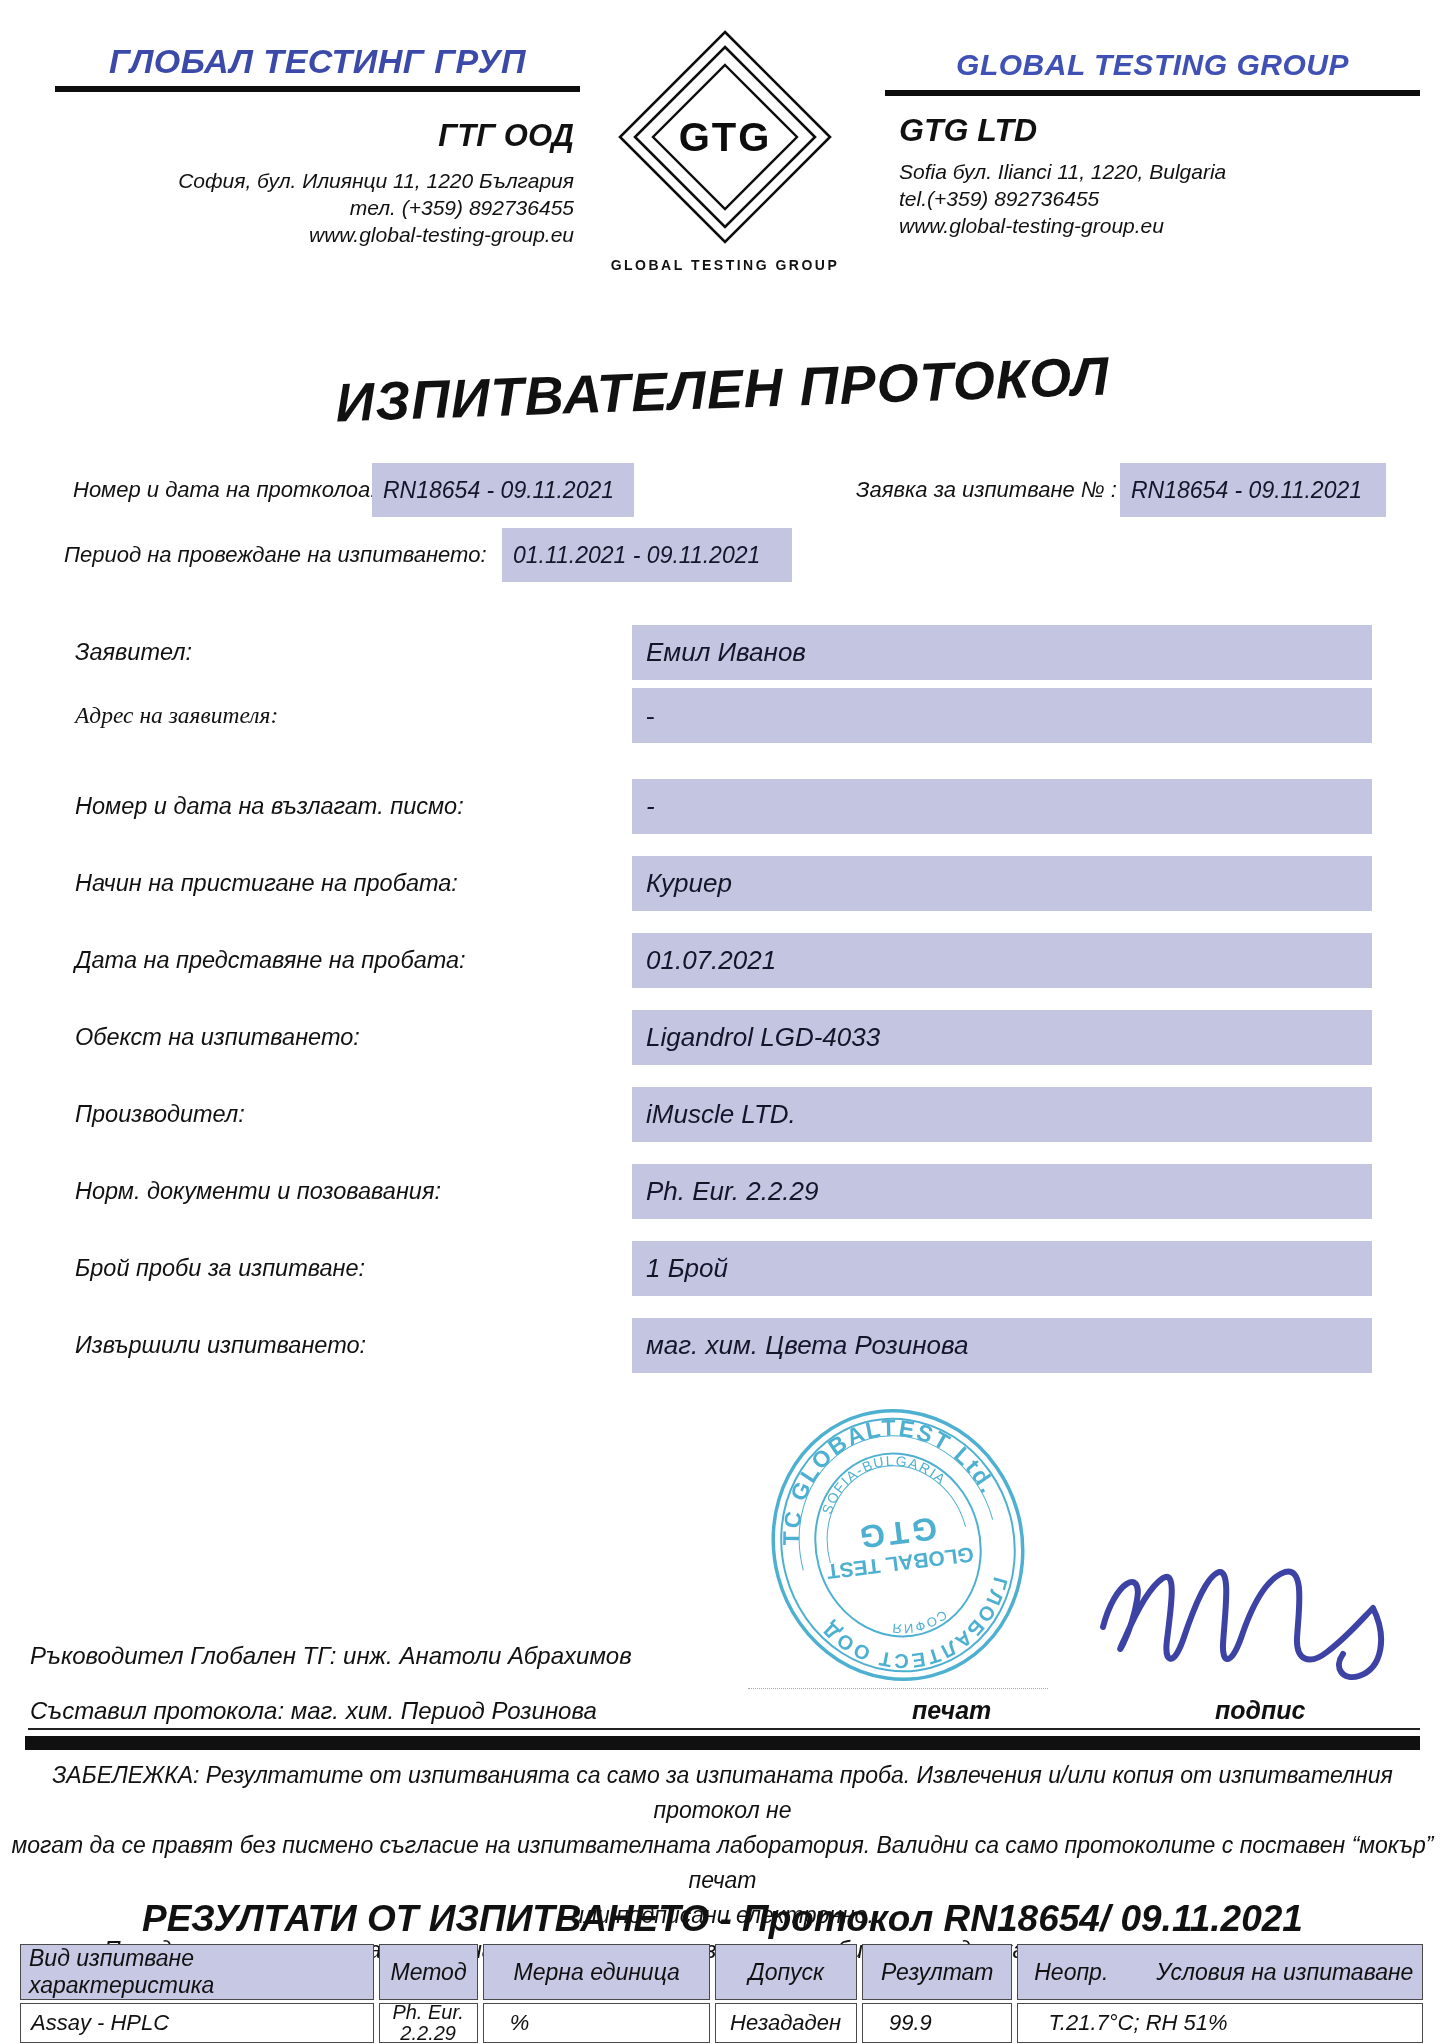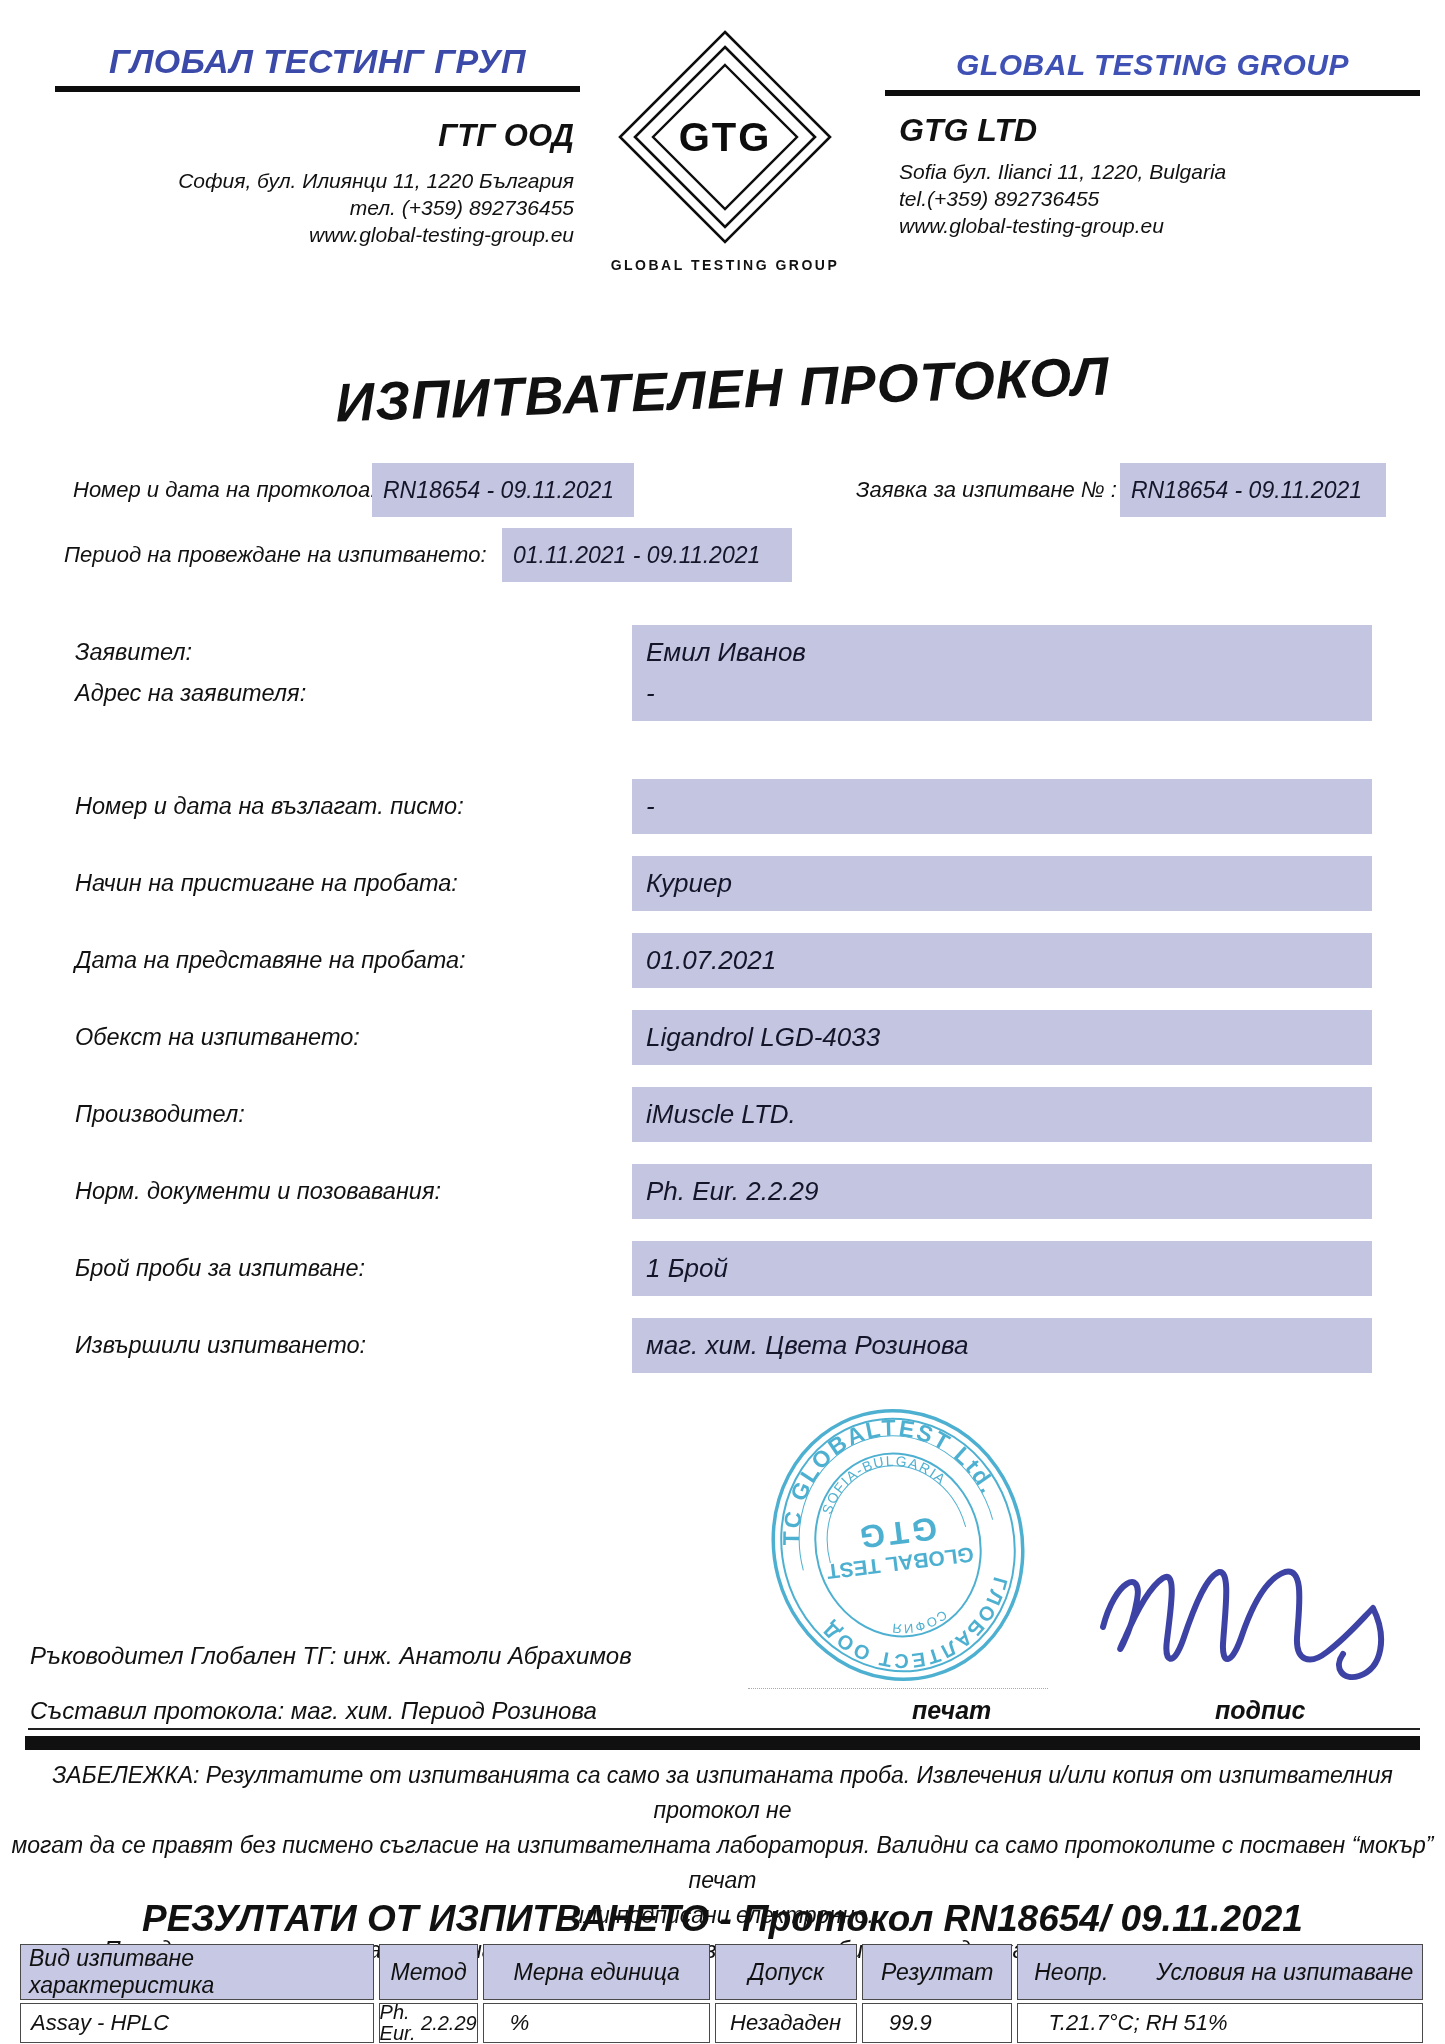--- a/index.html
+++ b/index.html
@@ -56,21 +56,21 @@
   .trow .tcell + .tcell{margin-left:-1px;}
   .head .tcell{background:#c6c8e4;}
   .data .tcell{background:#fff;font-size:22px;}
   .c1{width:25.7%;} .c2{width:7.2%;justify-content:center;padding-left:0;}
   .c3{width:16.5%;justify-content:center;padding-left:0;}
   .c4{width:10.3%;} .c5{width:10.9%;} .c6{width:29.45%;}
   .head .c4,.head .c5{justify-content:center;padding-left:0;}
   .data .c4{padding-left:14px;} .data .c5{padding-left:26px;}
   .data .c3{justify-content:flex-start;padding-left:26px;}
   .data .c6{padding-left:30px;}
-  .method-lines{display:flex;flex-direction:row;align-items:center;font-size:20px;line-height:21px;}
+  .method-lines{display:flex;flex-direction:column;align-items:center;font-size:20px;line-height:21px;}
   .unc-gap{margin-left:48px;}
   .head .c1{padding-left:8px;} .head .c6{padding-left:16px;}
 </style>
 </head>
 <body>
 
 <div class="page">
 
   <div class="hdr-left">
     <div class="hl-title">ГЛОБАЛ ТЕСТИНГ ГРУП</div>
@@ -110,21 +110,21 @@
   <div class="pbox" style="left:372px;top:463px;width:262px;">RN18654 - 09.11.2021</div>
   <div class="plabel" style="left:856px;top:463px;">Заявка за изпитване № :</div>
   <div class="pbox" style="left:1120px;top:463px;width:266px;">RN18654 - 09.11.2021</div>
   <div class="plabel" style="left:64px;top:528px;">Период на провеждане на изпитването:</div>
   <div class="pbox" style="left:502px;top:528px;width:290px;">01.11.2021 - 09.11.2021</div>
 
   <div class="field-row" style="top:625px;">
     <div class="field-label">Заявител:</div>
     <div class="field-value">Емил Иванов</div>
   </div>
-  <div class="field-row" style="top:666px;">
+  <div class="field-row" style="top:688px;font-family:Liberation Serif, serif;">
     <div class="field-label">Адрес на заявителя:</div>
     <div class="field-value">-</div>
   </div>
   <div class="field-row" style="top:779px;">
     <div class="field-label">Номер и дата на възлагат. писмо:</div>
     <div class="field-value">-</div>
   </div>
   <div class="field-row" style="top:856px;">
     <div class="field-label">Начин на пристигане на пробата:</div>
     <div class="field-value">Куриер</div>

